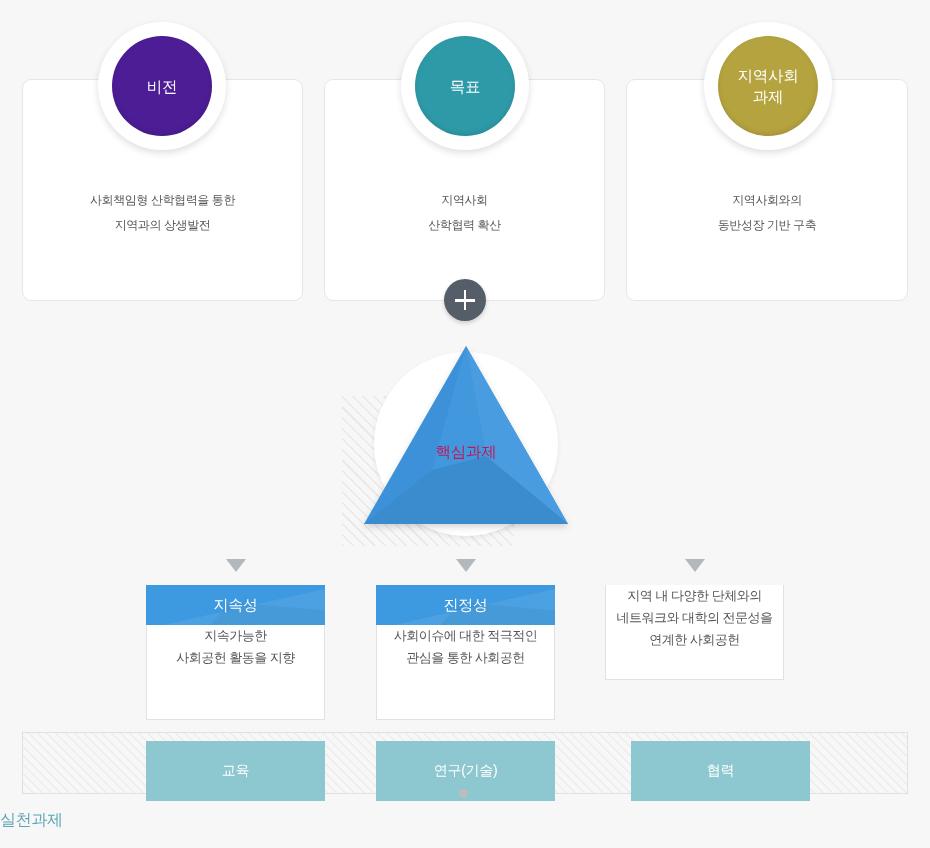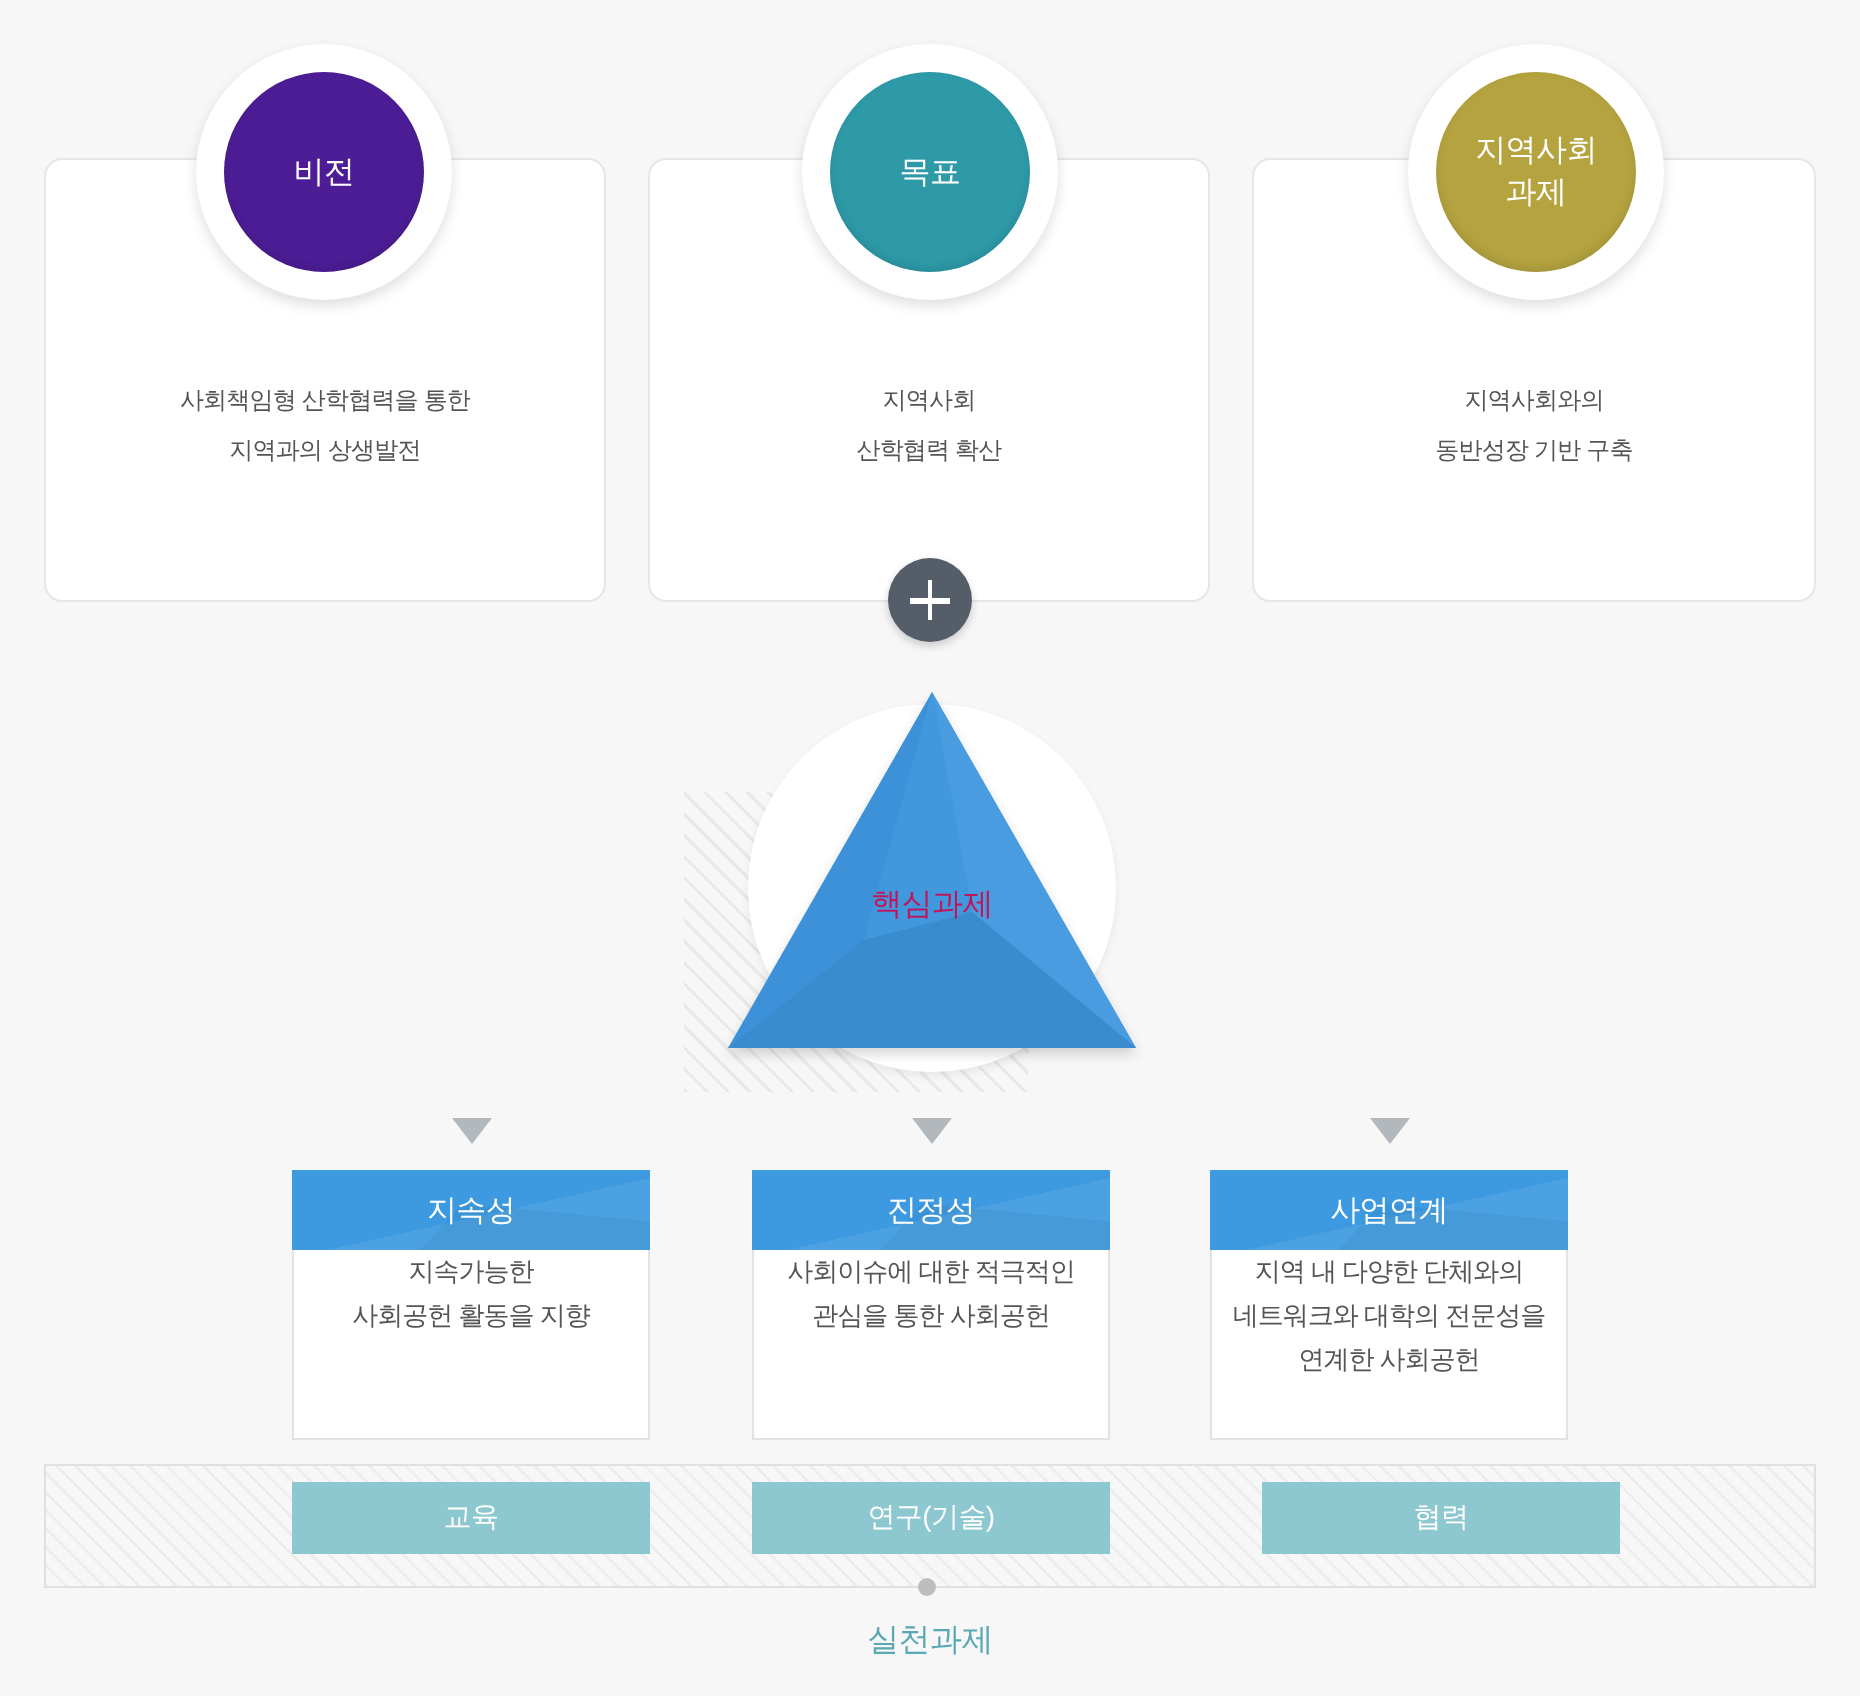--- a/index.html
+++ b/index.html
@@ -225,21 +225,21 @@
     border: 1px solid #e0e0e0;
     background-image: repeating-linear-gradient(
         45deg,
         #ededed 0px, #ededed 1.4px,
         rgba(0,0,0,0) 1.4px, rgba(0,0,0,0) 6.5px);
   }
   .task-box {
     position: absolute;
     top: 741px;
     width: 179px;
-    height: 36px;
+    height: 60px;
     background: #8dc7cf;
     display: flex;
     align-items: center;
     justify-content: center;
     color: #ffffff;
     font-size: 14px;
     letter-spacing: -0.3px;
   }
   .task-box.t1 { left: 146px; }
   .task-box.t2 { left: 376px; }
@@ -252,21 +252,21 @@
     width: 9px;
     height: 9px;
     border-radius: 50%;
     background: #bdbdbd;
   }
   .bottom-caption {
     position: absolute;
     left: 0;
     right: 0;
     top: 810px;
-    text-align: center;
+    text-align: left;
     color: #5aa8b4;
     font-size: 16px;
     letter-spacing: -0.3px;
   }
 </style>
 </head>
 <body>
 
 <div class="card c1">
   <div class="card-text">사회책임형 산학협력을 통한
@@ -331,25 +331,20 @@
   <div class="pillar-head">
     <div class="facet-a"></div>
     <div class="facet-b"></div>
     <span class="pillar-head-label">진정성</span>
   </div>
   <div class="pillar-body">사회이슈에 대한 적극적인
 관심을 통한 사회공헌</div>
 </div>
 
 <div class="pillar p3">
-  <div class="pillar-head">
-    <div class="facet-a"></div>
-    <div class="facet-b"></div>
-    <span class="pillar-head-label">사업연계</span>
-  </div>
   <div class="pillar-body">지역 내 다양한 단체와의
 네트워크와 대학의 전문성을
 연계한 사회공헌</div>
 </div>
 
 <div class="bottom-bar"></div>
 <div class="task-box t1">교육</div>
 <div class="task-box t2">연구(기술)</div>
 <div class="task-box t3">협력</div>
 <div class="bar-dot"></div>

